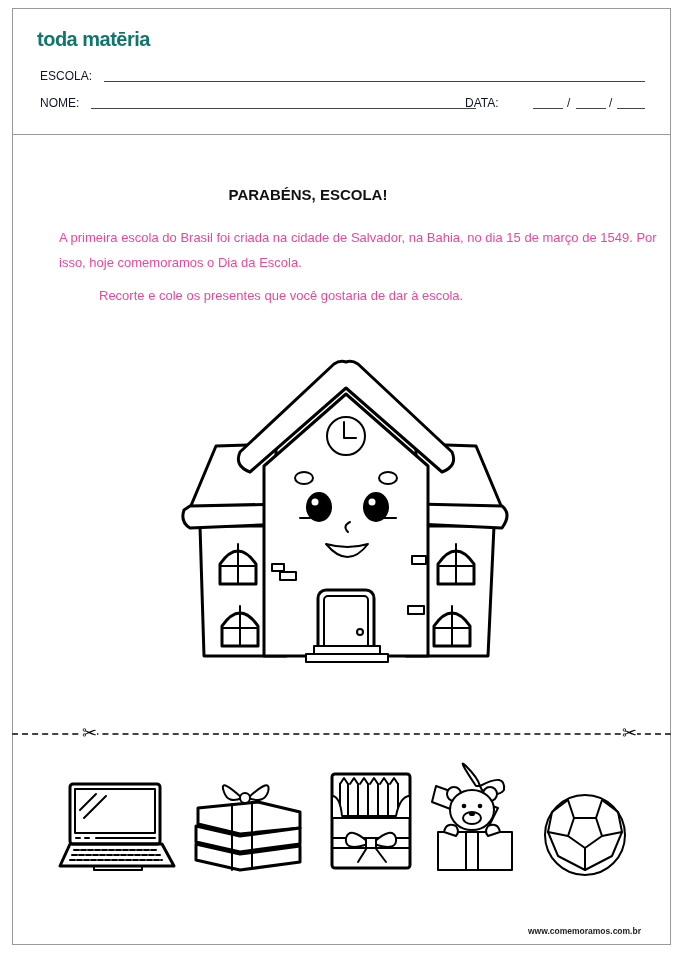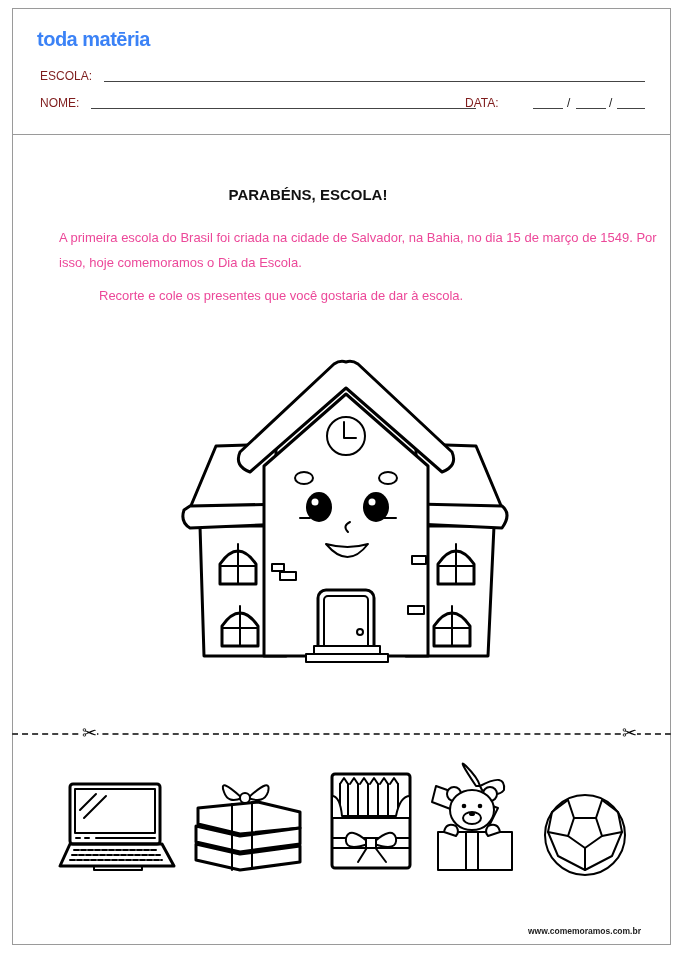--- a/index.html
+++ b/index.html
@@ -1,20 +1,20 @@
 <!DOCTYPE html>
 <html><head>
 <meta charset="utf-8">
 <style>
   html,body{margin:0;padding:0;background:#fff;}
   body{width:685px;height:967px;position:relative;overflow:hidden;font-family:"Liberation Sans",sans-serif;color:#111;}
   .frame{position:absolute;left:12px;top:8px;width:659px;height:937px;border:1.5px solid #9a9a9a;box-sizing:border-box;}
   .header-sep{position:absolute;left:12px;top:134px;width:659px;height:0;border-top:1.5px solid #9a9a9a;}
-  .logo{position:absolute;left:37px;top:28px;font-size:20px;font-weight:bold;letter-spacing:-0.5px;color:#3b82f6;}
-  .field-label{position:absolute;font-size:12px;color:#7f1d1d;}
+  .logo{position:absolute;left:37px;top:28px;font-size:20px;font-weight:bold;letter-spacing:-0.5px;color:#0f766e;}
+  .field-label{position:absolute;font-size:12px;color:#0f172a;}
   .line{position:absolute;border-bottom:1px solid #444;height:0;}
   .slash{position:absolute;font-size:12px;color:#222;}
   .title{position:absolute;left:0;width:616px;top:186px;text-align:center;font-size:15px;font-weight:bold;}
   .para{position:absolute;left:59px;width:600px;font-size:13px;line-height:25px;color:#ec4899;}
   .cutline{position:absolute;left:12px;top:733px;width:659px;border-top:2px dashed #444;}
   .scissors{position:absolute;font-size:18px;line-height:18px;color:#000;background:#fff;}
   .footer{position:absolute;right:44px;top:926px;font-size:8.5px;font-weight:bold;color:#222;}
   svg{position:absolute;overflow:visible;}
   .st{fill:none;stroke:#000;stroke-width:3;stroke-linejoin:round;stroke-linecap:round;}
   .st2{fill:none;stroke:#000;stroke-width:2;stroke-linejoin:round;stroke-linecap:round;}

